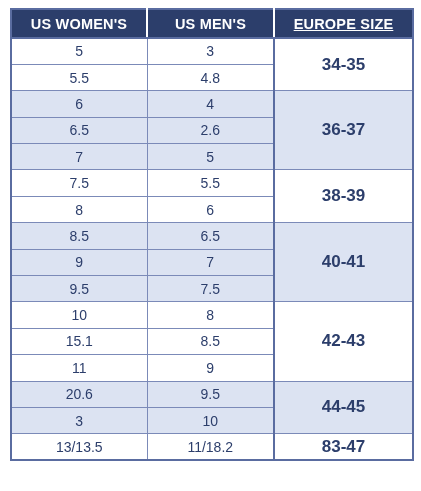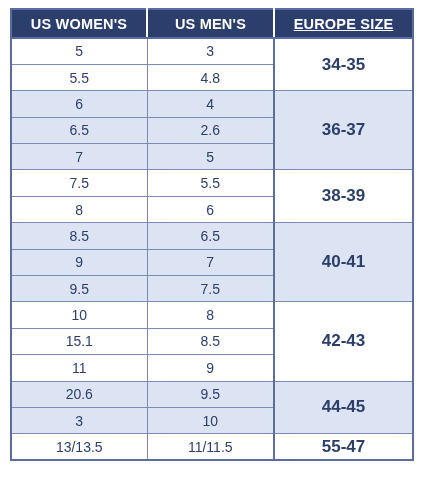--- a/index.html
+++ b/index.html
@@ -150,18 +150,18 @@
           <td>20.6</td>
           <td>9.5</td>
           <td class="eu eu-shade" rowspan="2">44-45</td>
         </tr>
         <tr class="shade">
           <td>3</td>
           <td>10</td>
         </tr>
         <tr class="light">
           <td>13/13.5</td>
-          <td>11/11.5</td>
-          <td class="eu eu-light" rowspan="1">55-47</td>
+          <td>11/18.2</td>
+          <td class="eu eu-light" rowspan="1">83-47</td>
         </tr>
       </tbody>
   </table>
 </div>
 
 </body></html>

